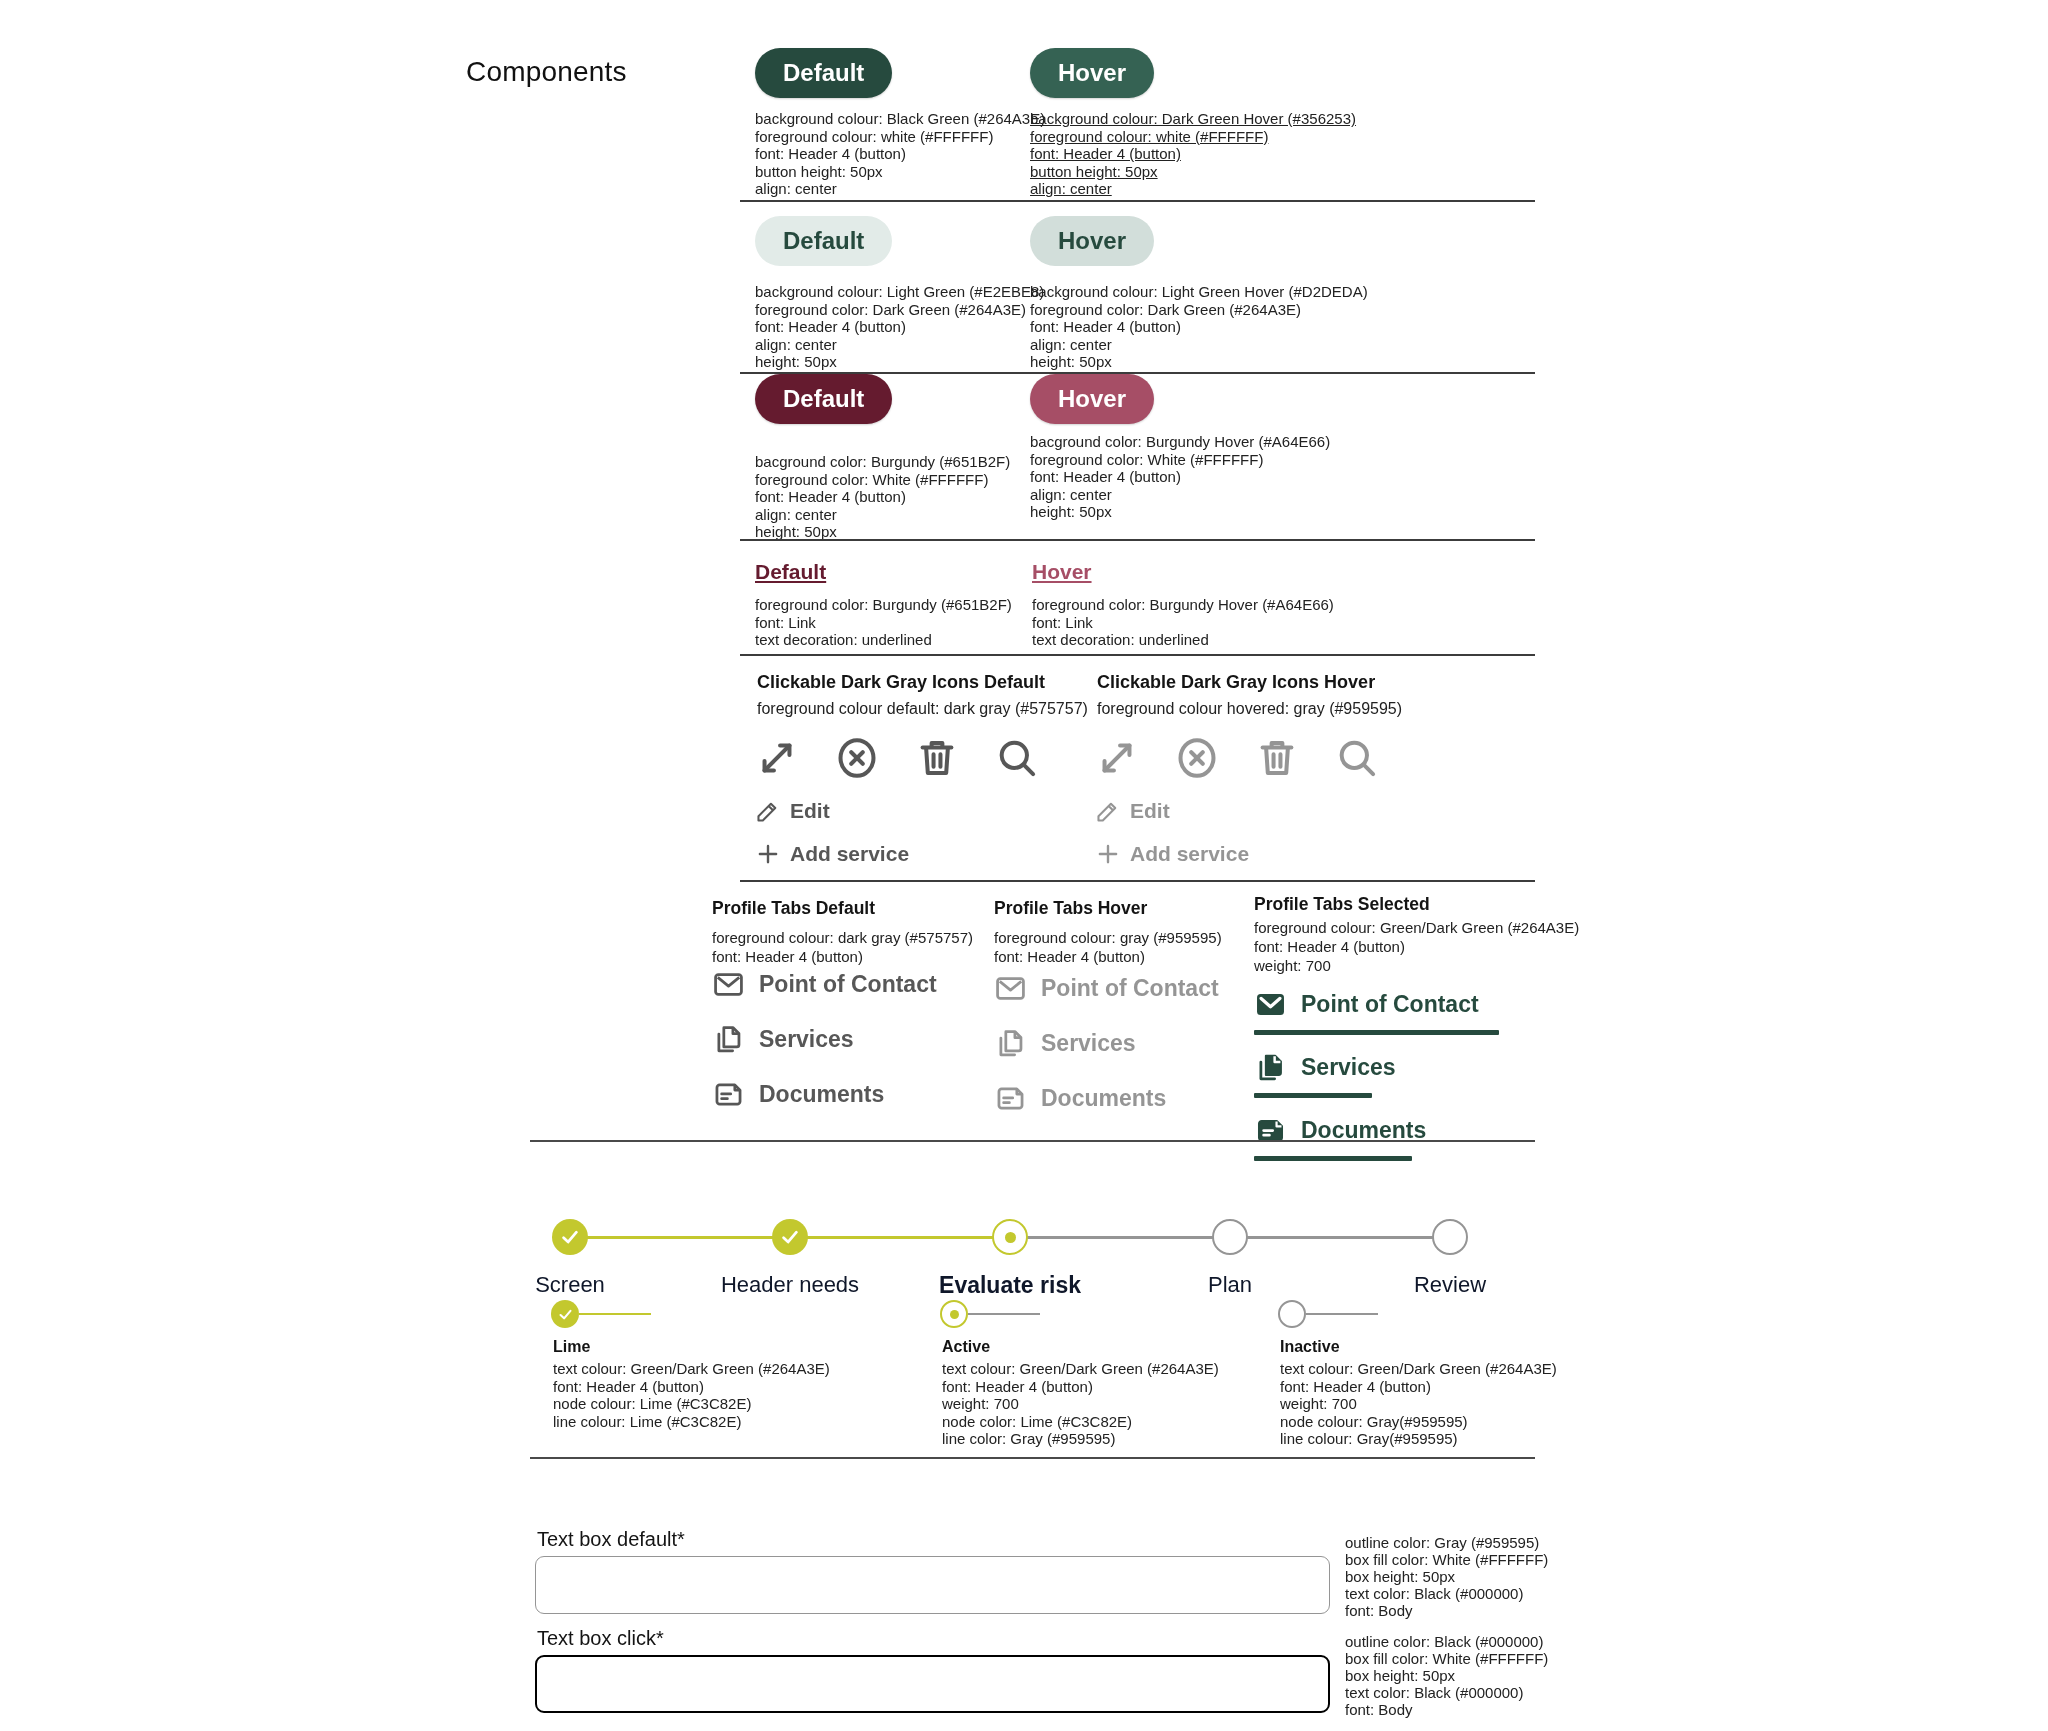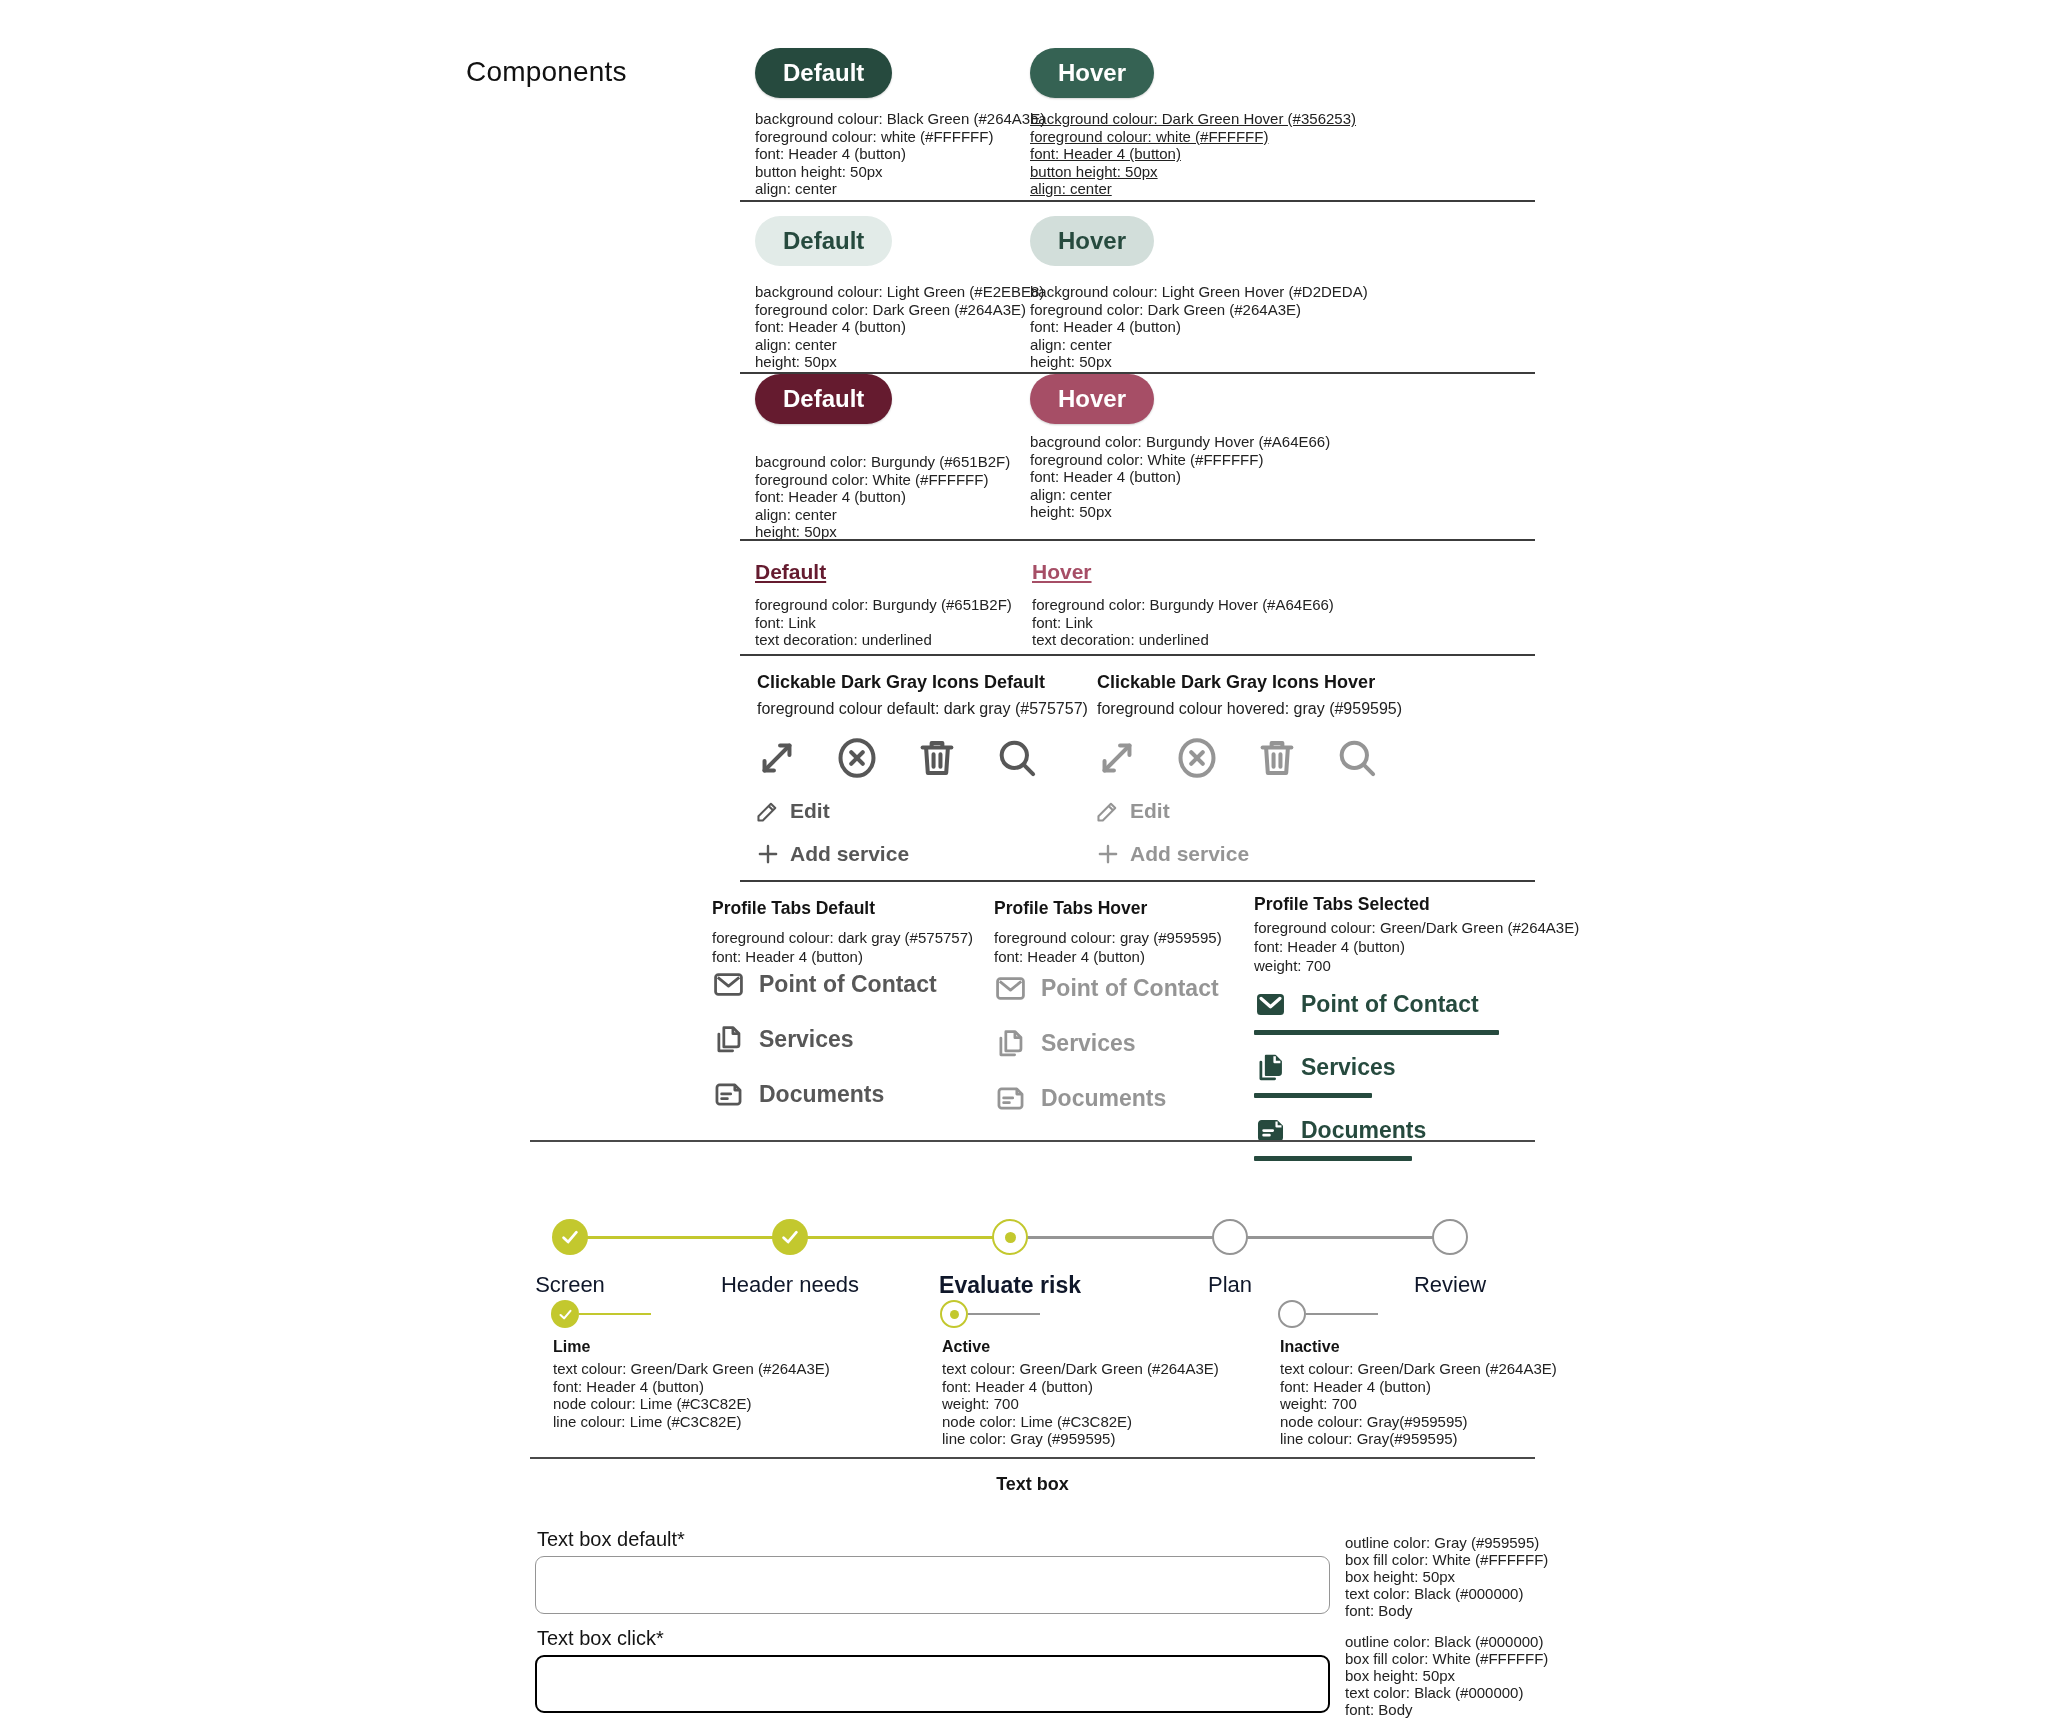--- a/index.html
+++ b/index.html
@@ -459,21 +459,20 @@
   <div class="abs specs" style="left:1280px;top:1360px;">
       <div>text colour: Green/Dark Green (#264A3E)</div>
       <div>font: Header 4 (button)</div>
       <div>weight: 700</div>
       <div>node colour: Gray(#959595)</div>
       <div>line colour: Gray(#959595)</div>
     </div>
 
   <div class="hr-wide" style="top:1457px;"></div>
 
-  <div class="abs sub-title" style="left:530px;top:1474px;width:1005px;text-align:center;font-size:18px;">Text box</div>
 
   <div class="abs field-label" style="left:537px;top:1528px;">Text box default*</div>
   <input class="tb-input default" style="left: 535px; top: 1556px;" type="text" value="">
   <div class="abs specs small" style="left:1345px;top:1534px;">
       <div>outline color: Gray (#959595)</div>
       <div>box fill color: White (#FFFFFF)</div>
       <div>box height: 50px</div>
       <div>text color: Black (#000000)</div>
       <div>font: Body</div>
     </div>

